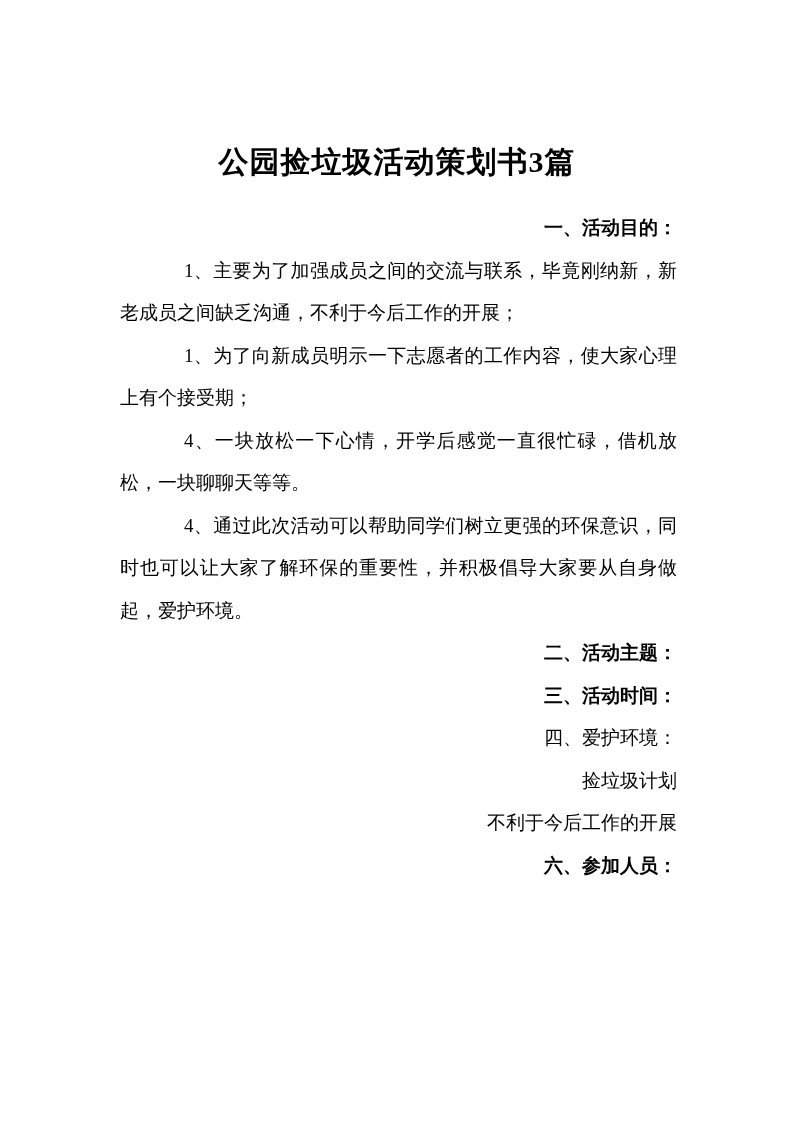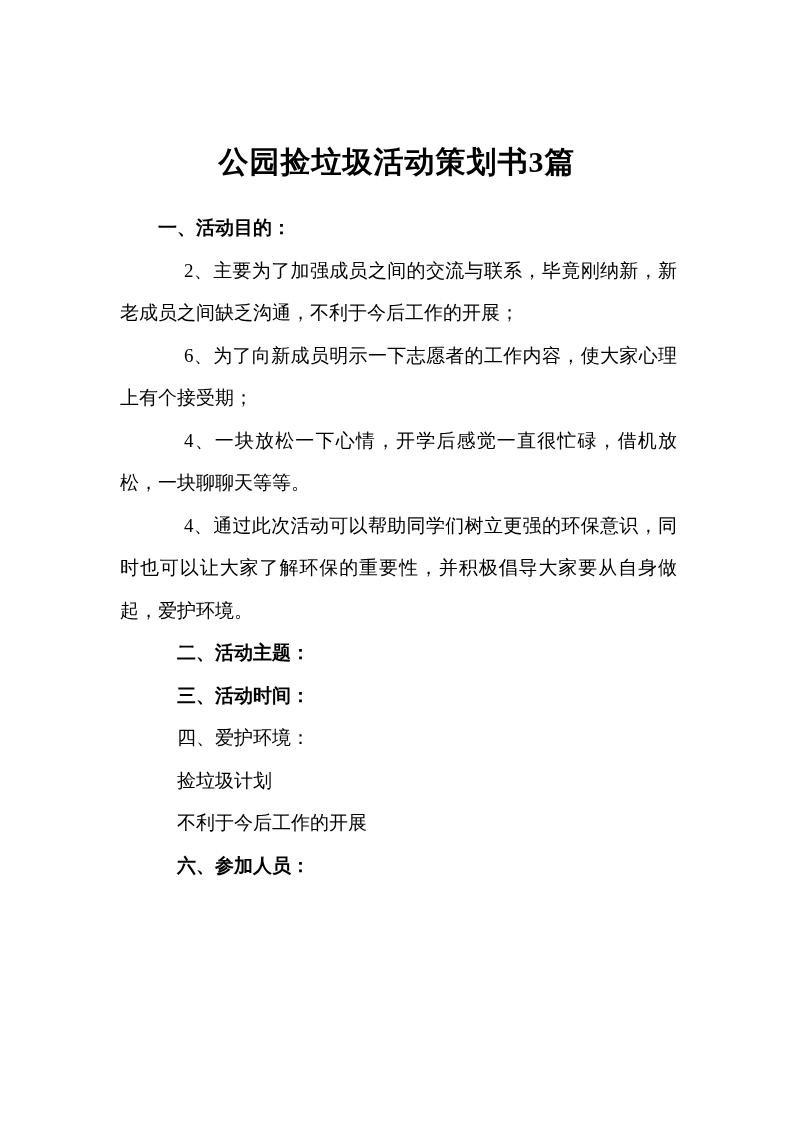--- a/index.html
+++ b/index.html
@@ -36,40 +36,40 @@
   }
   .para {
     margin: 0;
     font-size: 19px;
     line-height: 42.5px;
     text-align: justify;
     text-justify: inter-ideograph;
     word-break: break-all;
   }
   .para.single {
-    text-align: left;
+    text-align: right;
   }
   .heading {
     font-weight: bold;
   }
   .indent-a { text-indent: 38px; }   
   .indent-b { text-indent: 57px; }   
   .indent-c { text-indent: 64px; }   
 </style>
 </head>
 <body>
 
 <div class="page">
 
   <h1 class="doc-title">公园捡垃圾活动策划书3篇</h1>
 
   <div class="doc-body">
     <p class="para single heading indent-a">一、活动目的：</p>
-    <p class="para indent-c">2、主要为了加强成员之间的交流与联系，毕竟刚纳新，新老成员之间缺乏沟通，不利于今后工作的开展；</p>
-    <p class="para indent-c">6、为了向新成员明示一下志愿者的工作内容，使大家心理上有个接受期；</p>
+    <p class="para indent-c">1、主要为了加强成员之间的交流与联系，毕竟刚纳新，新老成员之间缺乏沟通，不利于今后工作的开展；</p>
+    <p class="para indent-c">1、为了向新成员明示一下志愿者的工作内容，使大家心理上有个接受期；</p>
     <p class="para indent-c">4、一块放松一下心情，开学后感觉一直很忙碌，借机放松，一块聊聊天等等。</p>
     <p class="para indent-c">4、通过此次活动可以帮助同学们树立更强的环保意识，同时也可以让大家了解环保的重要性，并积极倡导大家要从自身做起，爱护环境。</p>
     <p class="para single heading indent-b">二、活动主题：</p>
     <p class="para single heading indent-b">三、活动时间：</p>
     <p class="para single indent-b">四、爱护环境：</p>
     <p class="para single indent-b">捡垃圾计划</p>
     <p class="para single indent-b">不利于今后工作的开展</p>
     <p class="para single heading indent-b">六、参加人员：</p>
   </div>
 

